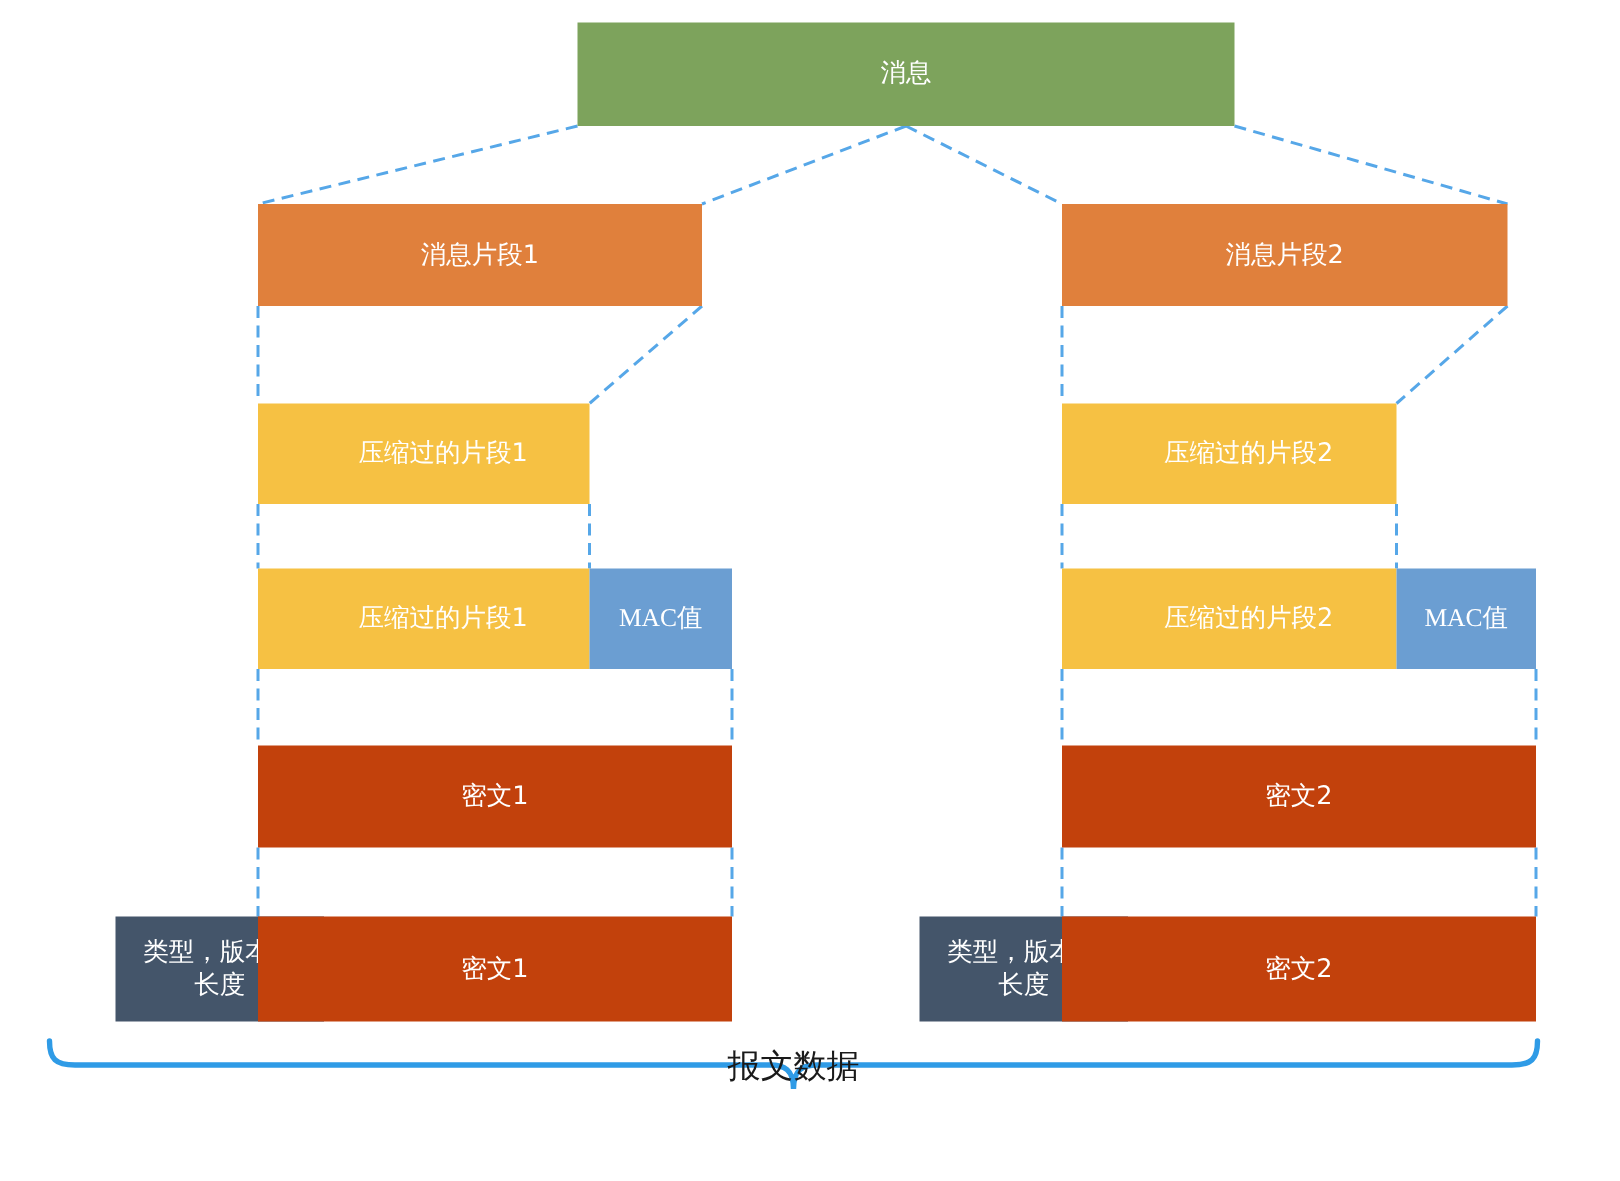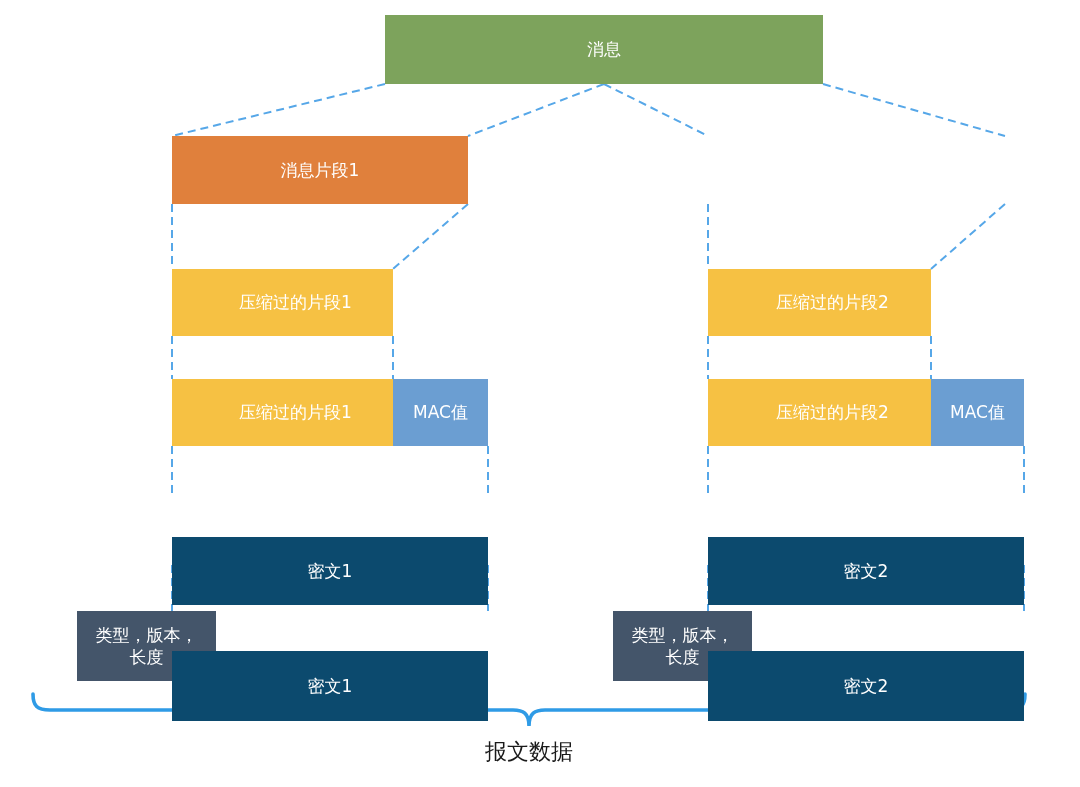--- a/index.html
+++ b/index.html
@@ -7,22 +7,22 @@
   .canvas{position:relative;width:1080px;height:731px;background:#ffffff;}
   .overlay{position:absolute;left:0;top:0;width:1080px;height:787px;pointer-events:none;}
   .b{
     position:absolute;box-sizing:border-box;
     display:flex;align-items:center;justify-content:center;
     color:#ffffff;font-size:17px;text-align:center;line-height:1.3;
   }
   .green {background:#7DA35C;}
   .orange{background:#E0803C;}
   .yellow{background:#F6C143;padding-left:26px;}
-  .blue  {background:#6B9ED2;}
-  .salmon{background:#0c4a6e;margin-top:40px;}
+  .blue  {background:#6B9ED2;font-family:Liberation Serif, serif;}
+  .salmon{background:#c2410c;}
   .slate {background:#44556A;}
   .hdr{padding:0 11px;margin-left:44px;}
   
   .msg  {left:385px;top:15px;width:438px;height:69px;}
   
   .c1r1 {left:172px;top:136px;width:296px;height:68px;text-align:right;}
   .c1r2 {left:172px;top:269px;width:221px;height:67px;}
   .c1r3y{left:172px;top:379px;width:221px;height:67px;}
   .c1r3m{left:393px;top:379px;width:95px;height:67px;}
   .c1r4 {left:172px;top:497px;width:316px;height:68px;}
@@ -30,21 +30,21 @@
   .c1r5c{left:172px;top:611px;width:316px;height:70px;}
   
   .c2r1 {left:708px;top:136px;width:297px;height:68px;}
   .c2r2 {left:708px;top:269px;width:223px;height:67px;}
   .c2r3y{left:708px;top:379px;width:223px;height:67px;}
   .c2r3m{left:931px;top:379px;width:93px;height:67px;}
   .c2r4 {left:708px;top:497px;width:316px;height:68px;}
   .c2r5h{left:569px;top:611px;width:139px;height:70px;}
   .c2r5c{left:708px;top:611px;width:316px;height:70px;}
   .caption{
-    position:absolute;left:379px;top:737px;width:300px;
+    position:absolute;left:379px;top:696px;width:300px;
     text-align:center;font-size:22px;color:#1a1a1a;
   }
   .dash{stroke:#56A7E8;stroke-width:2;stroke-dasharray:8 5;fill:none;}
   .brace{stroke:#2F9BE6;stroke-width:3.6;fill:none;stroke-linecap:round;}
 </style>
 </head>
 <body>
 
 <div class="canvas">
 
@@ -85,20 +85,21 @@
   <div class="b green msg">消息</div>
 
   <div class="b orange c1r1">消息片段1</div>
   <div class="b yellow c1r2">压缩过的片段1</div>
   <div class="b yellow c1r3y">压缩过的片段1</div>
   <div class="b blue   c1r3m">MAC值</div>
   <div class="b salmon c1r4">密文1</div>
   <div class="b slate hdr c1r5h">类型，版本，长度</div>
   <div class="b salmon c1r5c">密文1</div>
 
+  <div class="b orange c2r1">消息片段2</div>
   <div class="b yellow c2r2">压缩过的片段2</div>
   <div class="b yellow c2r3y">压缩过的片段2</div>
   <div class="b blue   c2r3m">MAC值</div>
   <div class="b salmon c2r4">密文2</div>
   <div class="b slate hdr c2r5h">类型，版本，长度</div>
   <div class="b salmon c2r5c">密文2</div>
 
   <div class="caption">报文数据</div>
 
 </div>

